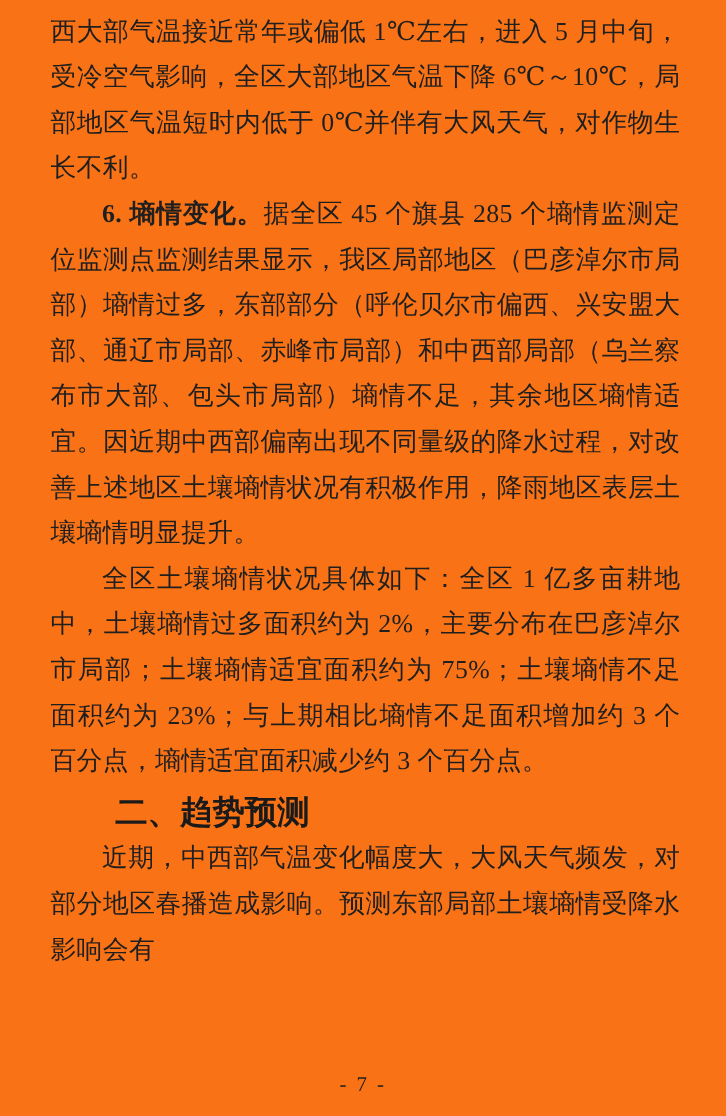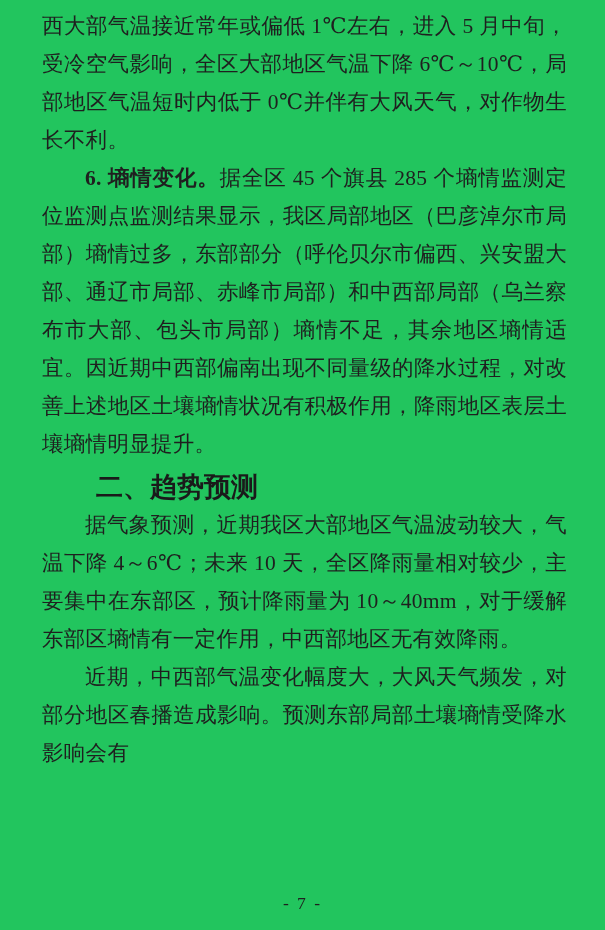--- a/index.html
+++ b/index.html
@@ -4,21 +4,21 @@
 <style>
   html, body {
     margin: 0;
     padding: 0;
     background: #ffffff;
   }
   .page {
     position: relative;
     width: 605px;
     height: 930px;
-    background: #22c55e;
+    background: #f97316;
     overflow: hidden;
     font-family: "Liberation Serif", "DejaVu Serif", serif;
     color: #1f1f1f;
   }
   .doc-body {
     padding: 7px 38px 0 42px;
   }
   .para {
     margin: 0;
     font-size: 21.5px;
@@ -54,18 +54,18 @@
     color: #1f1f1f;
   }
 </style>
 </head>
 <body>
 
 <div class="page">
   <div class="doc-body">
       <p class="para"><span>西大部气温接近常年或偏低 1℃左右，进入 5 月中旬，受冷空气影响，全区大部地区气温下降 6℃～10℃，局部地区气温短时内低于 0℃并伴有大风天气，对作物生长不利。</span></p>
       <p class="para indent"><span class="bold">6. 墒情变化。</span><span>据全区 45 个旗县 285 个墒情监测定位监测点监测结果显示，我区局部地区（巴彦淖尔市局部）墒情过多，东部部分（呼伦贝尔市偏西、兴安盟大部、通辽市局部、赤峰市局部）和中西部局部（乌兰察布市大部、包头市局部）墒情不足，其余地区墒情适宜。因近期中西部偏南出现不同量级的降水过程，对改善上述地区土壤墒情状况有积极作用，降雨地区表层土壤墒情明显提升。</span></p>
+      <p class="para indent"><span>全区土壤墒情状况具体如下：全区 1 亿多亩耕地中，土壤墒情过多面积约为 2%，主要分布在巴彦淖尔市局部；土壤墒情适宜面积约为 75%；土壤墒情不足面积约为 23%；与上期相比墒情不足面积增加约 3 个百分点，墒情适宜面积减少约 3 个百分点。</span></p>
       <h2 class="heading"><span class="bold">二、趋势预测</span></h2>
-      <p class="para indent"><span>据气象预测，近期我区大部地区气温波动较大，气温下降 4～6℃；未来 10 天，全区降雨量相对较少，主要集中在东部区，预计降雨量为 10～40mm，对于缓解东部区墒情有一定作用，中西部地区无有效降雨。</span></p>
       <p class="para indent"><span>近期，中西部气温变化幅度大，大风天气频发，对部分地区春播造成影响。预测东部局部土壤墒情受降水影响会有</span></p>
     </div>
   <div class="page-number">- 7 -</div>
 </div>
 
 </body></html>

